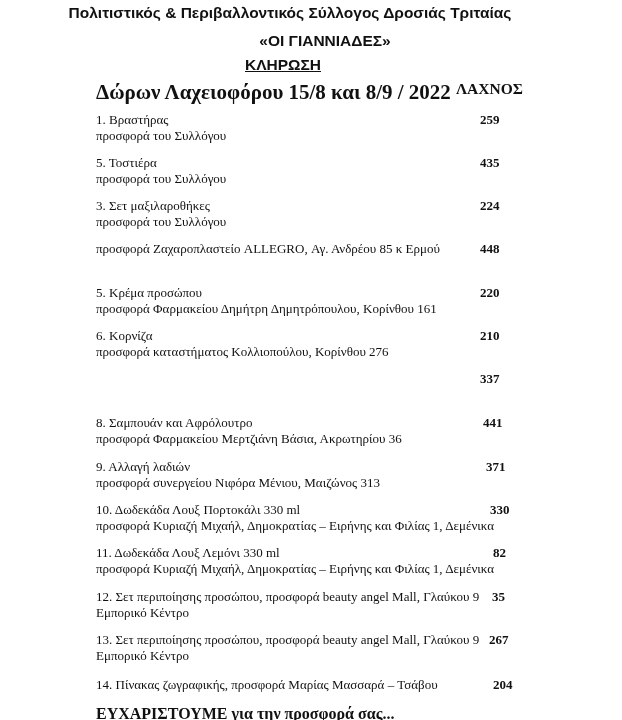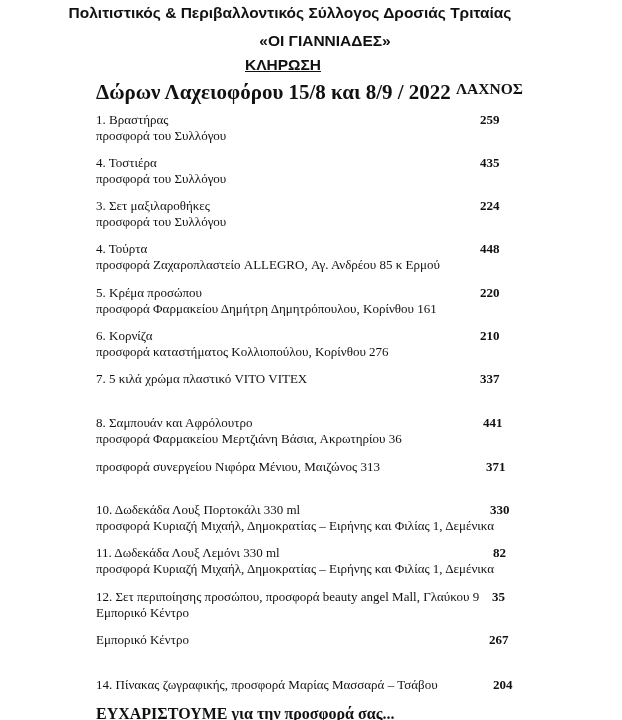--- a/index.html
+++ b/index.html
@@ -28,61 +28,60 @@
   <div id="ticket-head" class="abs serif">ΛΑΧΝΟΣ</div>
 
   <div>
     <div class="item serif" style="top:112px">
       <span class="name">1. Βραστήρας</span>
       <span class="donor">προσφορά του Συλλόγου</span>
     </div>
     <div class="ticket serif" style="top:112px;left:480px">259</div>
 
     <div class="item serif" style="top:155px">
-      <span class="name">4. Τοστιέρα</span>
+      <span class="name">5. Τοστιέρα</span>
       <span class="donor">προσφορά του Συλλόγου</span>
     </div>
     <div class="ticket serif" style="top:155px;left:480px">435</div>
 
     <div class="item serif" style="top:198px">
       <span class="name">3. Σετ μαξιλαροθήκες</span>
       <span class="donor">προσφορά του Συλλόγου</span>
     </div>
     <div class="ticket serif" style="top:198px;left:480px">224</div>
 
     <div class="item serif" style="top:241px">
-      <span class="name">4. Τούρτα</span>
       <span class="donor">προσφορά Ζαχαροπλαστείο ALLEGRO, Αγ. Ανδρέου 85 κ Ερμού</span>
     </div>
     <div class="ticket serif" style="top:241px;left:480px">448</div>
 
     <div class="item serif" style="top:285px">
       <span class="name">5. Κρέμα προσώπου</span>
       <span class="donor">προσφορά Φαρμακείου Δημήτρη Δημητρόπουλου, Κορίνθου 161</span>
     </div>
     <div class="ticket serif" style="top:285px;left:480px">220</div>
 
     <div class="item serif" style="top:328px">
       <span class="name">6. Κορνίζα</span>
       <span class="donor">προσφορά καταστήματος Κολλιοπούλου, Κορίνθου 276</span>
     </div>
     <div class="ticket serif" style="top:328px;left:480px">210</div>
 
     <div class="item serif" style="top:371px">
-      <span class="name">7. 5 κιλά χρώμα πλαστικό VITO VITEX</span>
     </div>
     <div class="ticket serif" style="top:371px;left:480px">337</div>
 
     <div class="item serif" style="top:415px">
       <span class="name">8. Σαμπουάν και Αφρόλουτρο</span>
       <span class="donor">προσφορά Φαρμακείου Μερτζιάνη Βάσια, Ακρωτηρίου 36</span>
     </div>
     <div class="ticket serif" style="top:415px;left:483px">441</div>
 
     <div class="item serif" style="top:459px">
+      <span class="name">9. Αλλαγή λαδιών</span>
       <span class="donor">προσφορά  συνεργείου Νιφόρα Μένιου, Μαιζώνος 313</span>
     </div>
     <div class="ticket serif" style="top:459px;left:486px">371</div>
 
     <div class="item serif" style="top:502px">
       <span class="name">10. Δωδεκάδα Λουξ Πορτοκάλι 330 ml</span>
       <span class="donor">προσφορά Κυριαζή Μιχαήλ, Δημοκρατίας – Ειρήνης και Φιλίας 1, Δεμένικα</span>
     </div>
     <div class="ticket serif" style="top:502px;left:490px">330</div>
 
@@ -92,20 +91,21 @@
     </div>
     <div class="ticket serif" style="top:545px;left:493px">82</div>
 
     <div class="item serif" style="top:589px">
       <span class="name">12. Σετ περιποίησης προσώπου, προσφορά beauty angel Mall, Γλαύκου 9</span>
       <span class="donor">Εμπορικό Κέντρο</span>
     </div>
     <div class="ticket serif" style="top:589px;left:492px">35</div>
 
     <div class="item serif" style="top:632px">
+      <span class="name">13. Σετ περιποίησης προσώπου, προσφορά beauty angel Mall, Γλαύκου 9</span>
       <span class="donor">Εμπορικό Κέντρο</span>
     </div>
     <div class="ticket serif" style="top:632px;left:489px">267</div>
 
     <div class="item serif" style="top:677px">
       <span class="name">14. Πίνακας ζωγραφικής, προσφορά Μαρίας Μασσαρά – Τσάβου</span>
     </div>
     <div class="ticket serif" style="top:677px;left:493px">204</div>
   </div>
 

